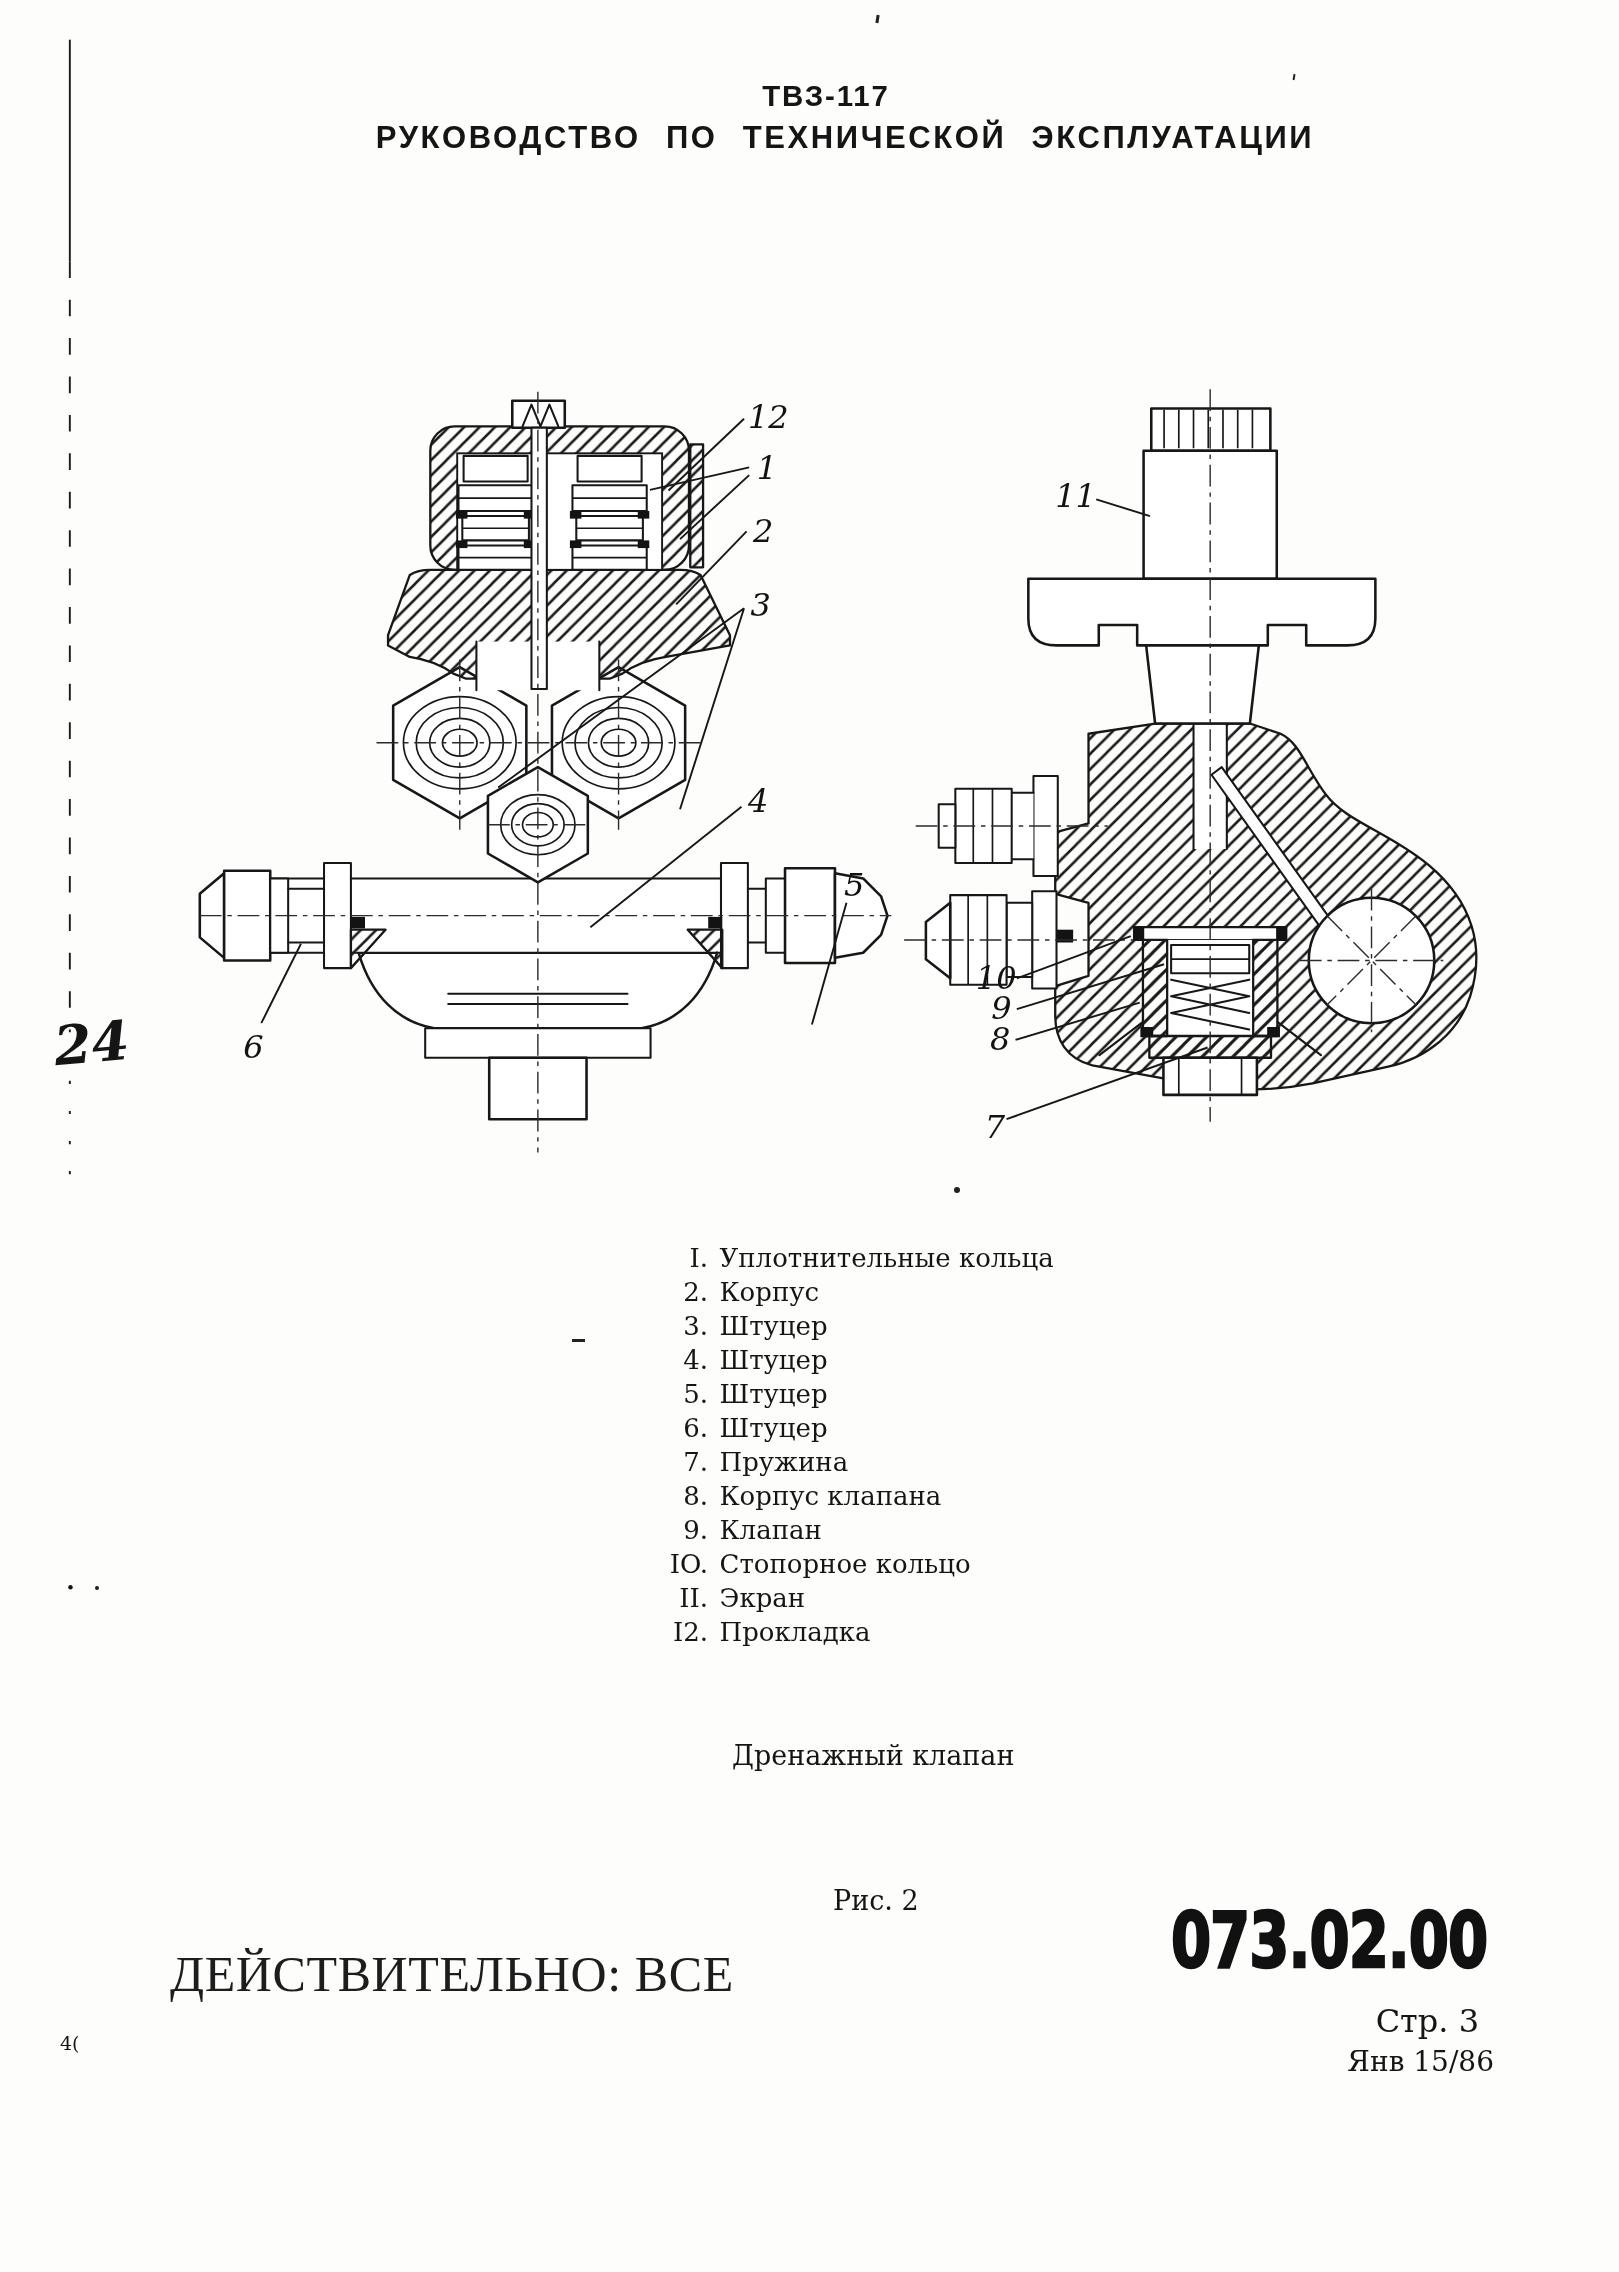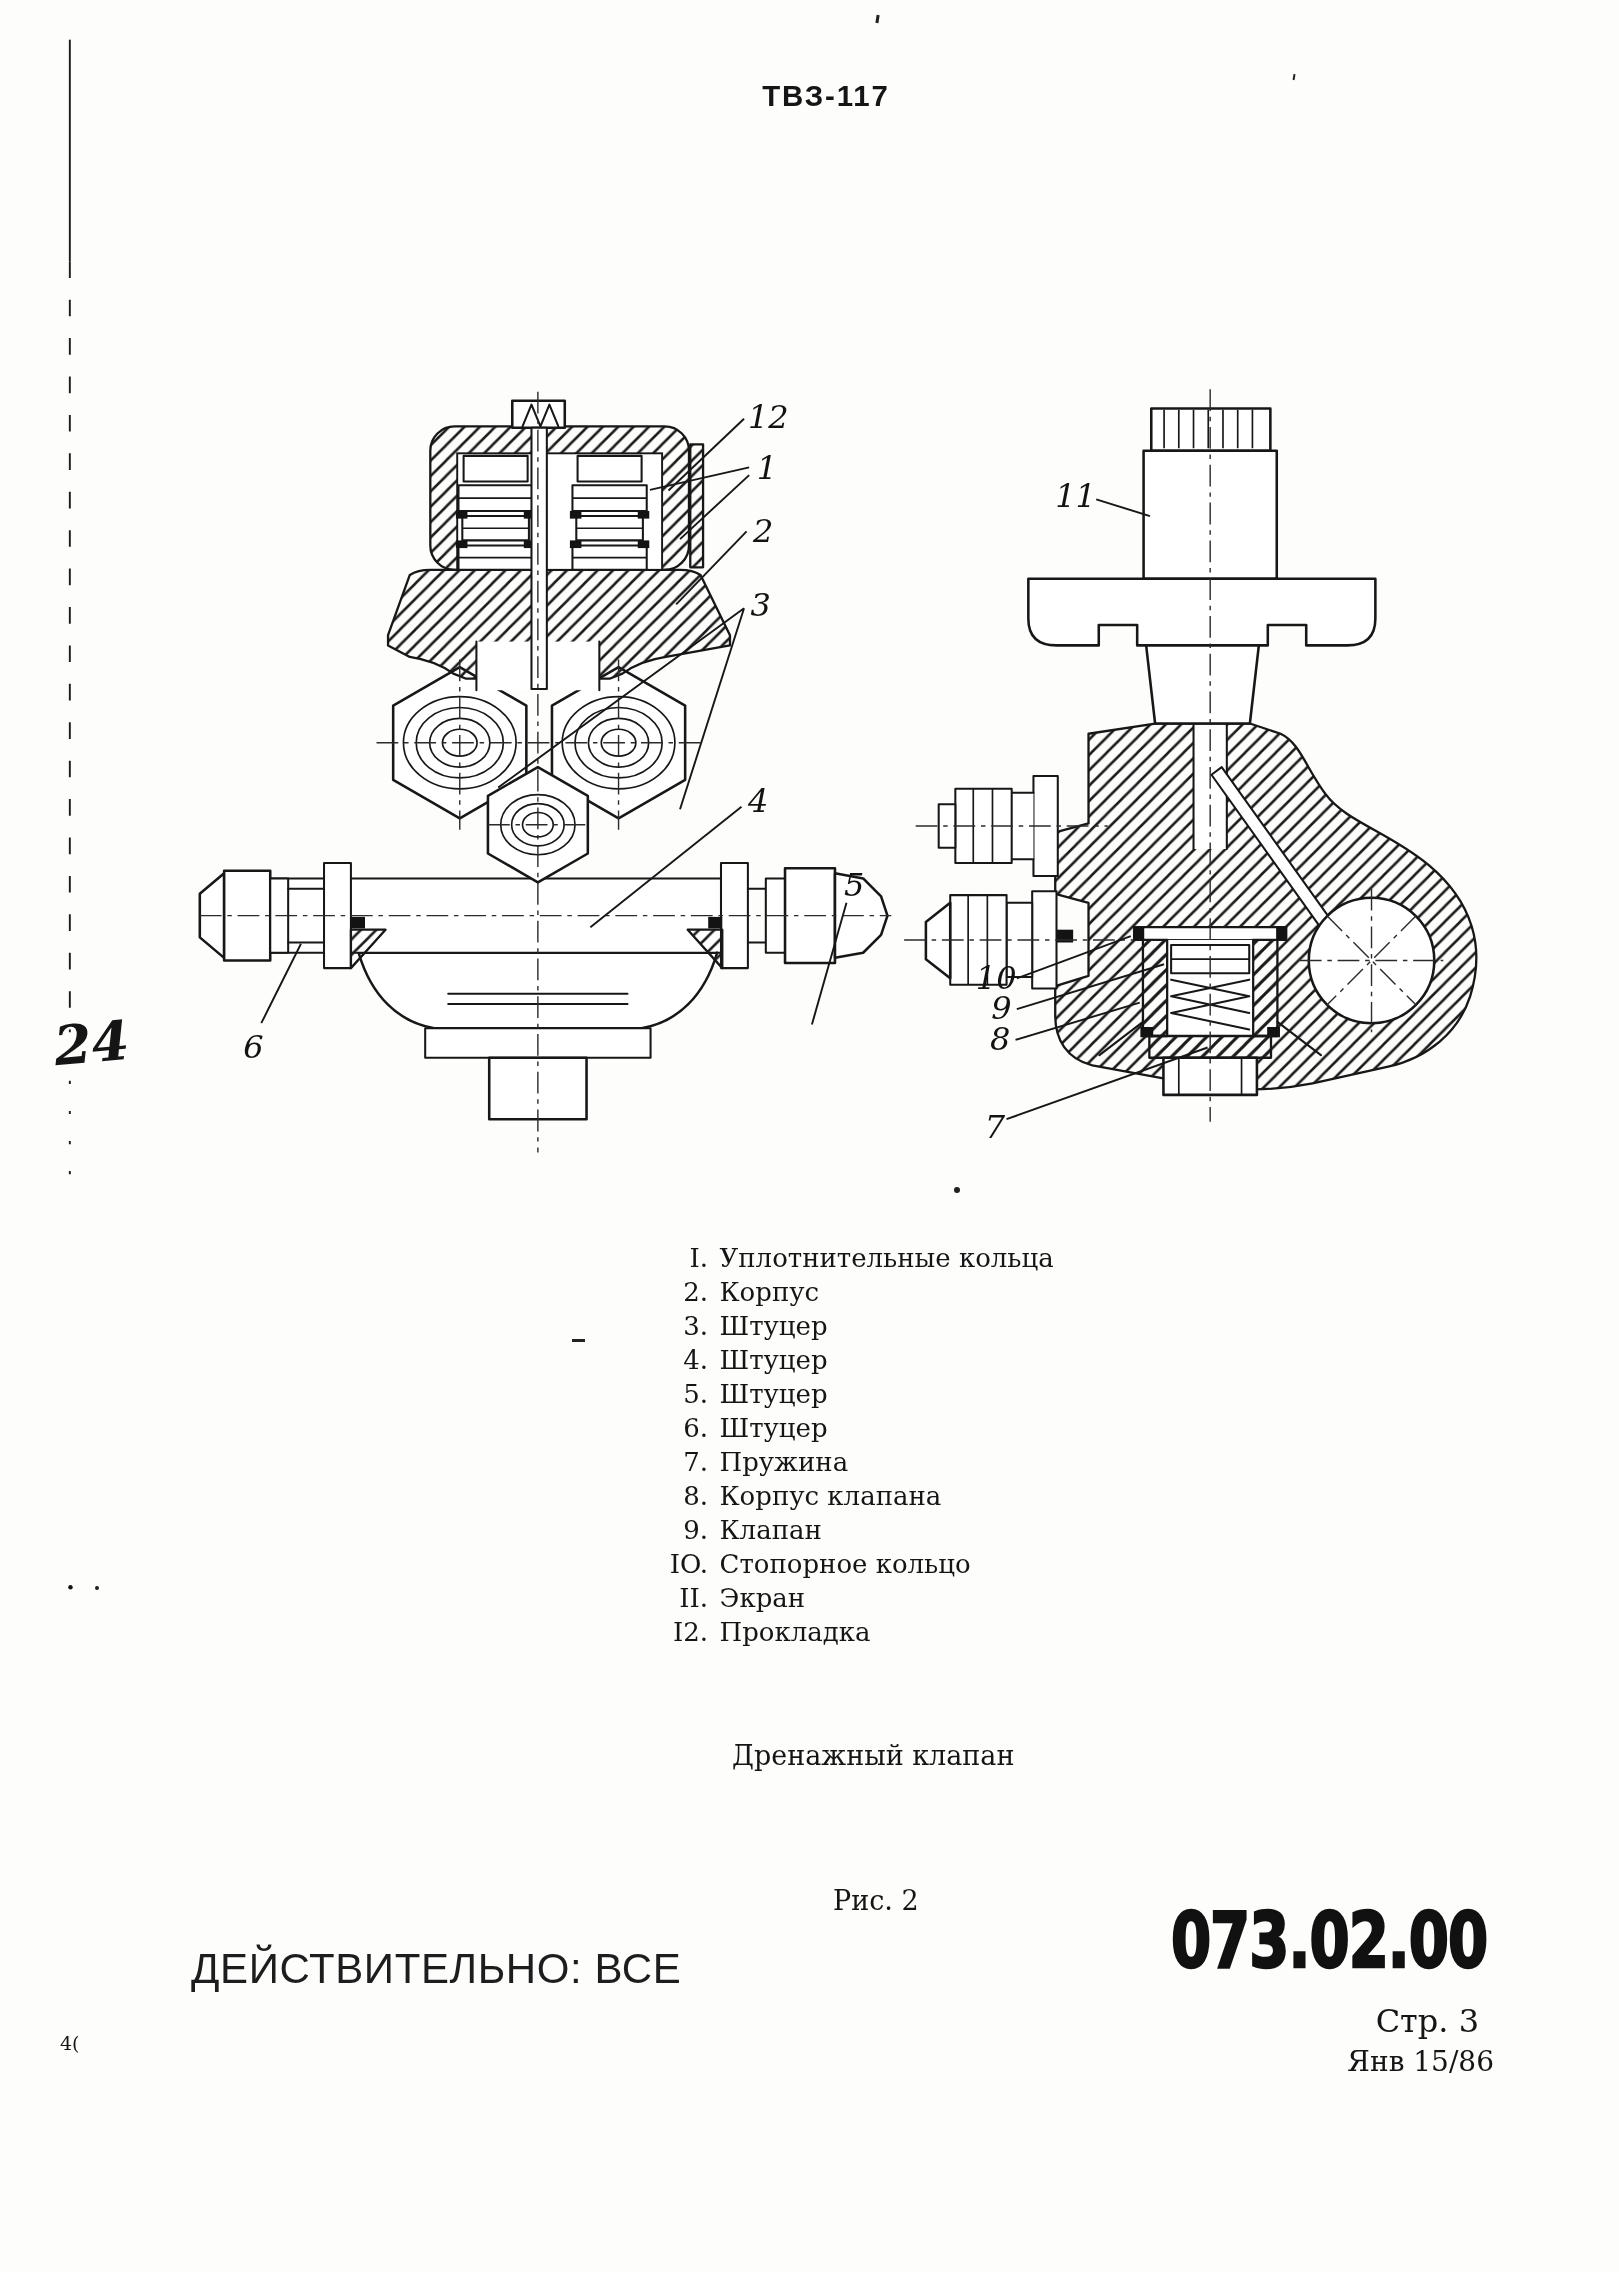--- a/index.html
+++ b/index.html
@@ -29,22 +29,22 @@
         letter-spacing:2.6px;word-spacing:14px;white-space:nowrap;}
   .hand{position:absolute;left:54px;top:1011px;font-family:"DejaVu Serif",serif;
         font-style:italic;font-weight:bold;font-size:54px;transform:rotate(-5deg);}
   .parts{position:absolute;left:645px;top:1241px;margin:0;padding:0;list-style:none;
          font-size:26px;}
   .parts li{display:flex;line-height:34px;white-space:nowrap;}
   .pnum{display:inline-block;width:63px;text-align:right;}
   .plabel{margin-left:11.5px;}
   .cap1{position:absolute;left:732px;top:1740px;font-size:27px;white-space:nowrap;}
   .cap2{position:absolute;left:805px;top:1885px;font-size:27px;margin-left:28px;}
-  .validity{position:absolute;left:170px;top:1945px;font-family:Liberation Sans, sans-serif;
-        font-size:42px;letter-spacing:0.6px;color:#1d1d1d;white-space:nowrap;margin-left:21px;}
+  .validity{position:absolute;left:170px;top:1945px;font-family:Liberation Serif, serif;
+        font-size:50px;letter-spacing:0.6px;color:#1d1d1d;white-space:nowrap;}
   .docnum{position:absolute;right:133px;top:1903px;font-family:"DejaVu Sans",sans-serif;
         font-weight:bold;font-size:76px;line-height:1;letter-spacing:-1.3px;
         transform:scaleX(0.76);transform-origin:100% 50%;
         -webkit-text-stroke:2.6px #111;color:#111;white-space:nowrap;}
   .pageno{position:absolute;right:141px;top:2002px;font-size:32px;white-space:nowrap;}
   .dateline{position:absolute;right:126px;top:2045px;font-size:28px;white-space:nowrap;}
   .corner{position:absolute;left:60px;top:2032px;font-size:19px;}
   .speck{position:absolute;background:#222;}
 </style>
 </head>
@@ -232,20 +232,21 @@
       <text class="co" x="380" y="1652">6</text>
       <text class="co" x="1648" y="792">11</text>
       <text class="co" x="1524" y="1544">10</text>
       <text class="co" x="1548" y="1592">9</text>
       <text class="co" x="1546" y="1640">8</text>
       <text class="co" x="1538" y="1778">7</text>
     </g>
   </svg>
 
   <div class="hdr1">ТВЗ-117</div>
+  <div class="hdr2">РУКОВОДСТВО ПО ТЕХНИЧЕСКОЙ ЭКСПЛУАТАЦИИ</div>
 
   <div class="hand">24</div>
 
   <ol class="parts">
     <li>
         <span class="pnum">I.</span>
         <span class="plabel">Уплотнительные кольца</span>
       </li>
     <li>
         <span class="pnum">2.</span>

